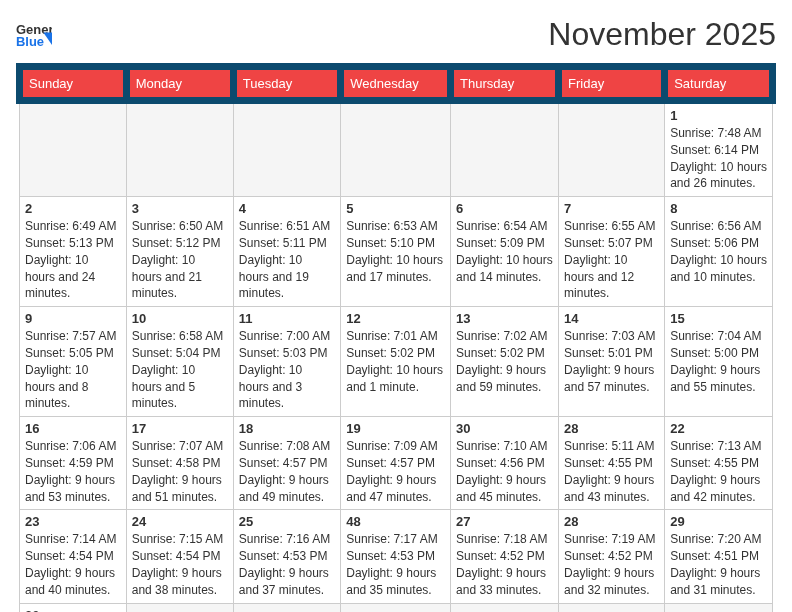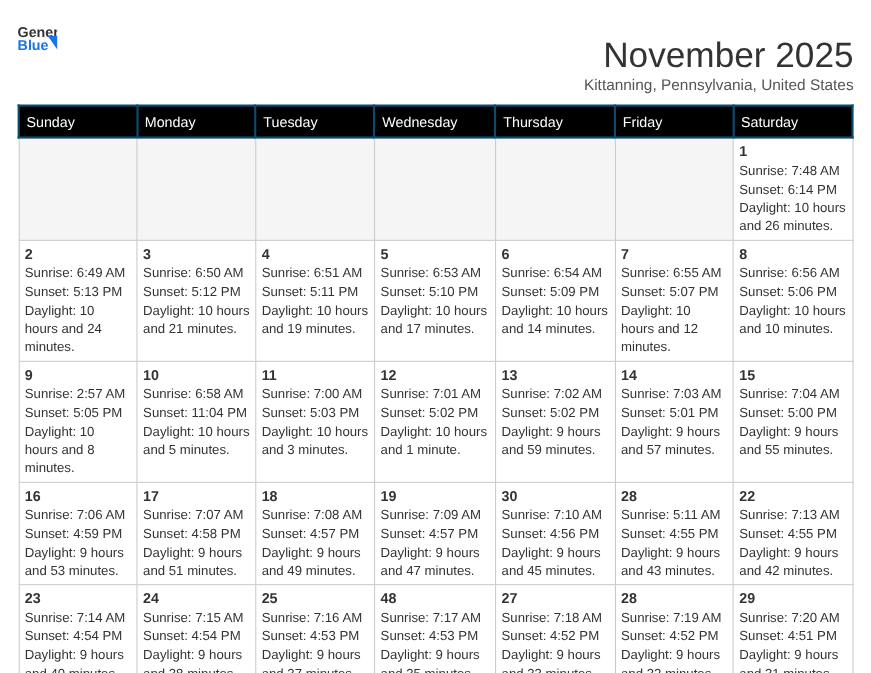--- a/index.html
+++ b/index.html
@@ -30,39 +30,38 @@
       width: 36px;
       height: 36px;
     }
     .title-area {
       text-align: right;
     }
     .month-title {
       font-size: 32px;
       font-weight: normal;
       color: #333;
-      margin-top: 16px;
     }
     .location-title {
       font-size: 14px;
       color: #555;
     }
     .calendar-table {
       width: 100%;
       border-collapse: collapse;
       border: 1px solid #ccc;
     }
     .calendar-table th {
-      background-color: #000000;
+      background-color: #ef4444;
       color: #fff;
       text-align: left;
       padding: 6px 6px;
       font-size: 13px;
       font-weight: normal;
-      border: 2px solid #0c4a6e;
+      border: 7px solid #0c4a6e;
     }
     .calendar-table td {
       vertical-align: top;
       border: 1px solid #ccc;
       padding: 4px 5px;
       width: 113px;
       min-height: 70px;
       font-size: 10.5px;
       color: #333;
       background: #fff;
@@ -94,21 +93,20 @@
     <div class="logo-wrapper">
       <svg class="logo-icon" viewBox="0 0 50 40" xmlns="http://www.w3.org/2000/svg">
         <text x="0" y="20" font-size="18" font-weight="bold" fill="#333" font-family="Arial">General</text>
         <text x="0" y="36" font-size="18" font-weight="bold" fill="#1a73e8" font-family="Arial">Blue</text>
         <polygon points="38,18 52,18 52,38" fill="#1a73e8"></polygon>
       </svg>
     </div>
   </div>
   <div class="title-area">
     <div class="month-title">November 2025</div>
-    <div class="location-title">Kittanning, Pennsylvania, United States</div>
   </div>
 </div>
 
 <table class="calendar-table">
   <thead>
     <tr>
 
     <th>Sunday</th>
         <th>Monday</th>
         <th>Tuesday</th>
@@ -173,28 +171,28 @@
         <td>
           <span class="day-number">8</span>
           <div class="day-info">Sunrise: 6:56 AM
 Sunset: 5:06 PM
 Daylight: 10 hours and 10 minutes.</div>
         </td>
       </tr>
       <tr>
         <td>
           <span class="day-number">9</span>
-          <div class="day-info">Sunrise: 2:57 AM
+          <div class="day-info">Sunrise: 7:57 AM
 Sunset: 5:05 PM
 Daylight: 10 hours and 8 minutes.</div>
         </td>
         <td>
           <span class="day-number">10</span>
           <div class="day-info">Sunrise: 6:58 AM
-Sunset: 11:04 PM
+Sunset: 5:04 PM
 Daylight: 10 hours and 5 minutes.</div>
         </td>
         <td>
           <span class="day-number">11</span>
           <div class="day-info">Sunrise: 7:00 AM
 Sunset: 5:03 PM
 Daylight: 10 hours and 3 minutes.</div>
         </td>
         <td>
           <span class="day-number">12</span>

